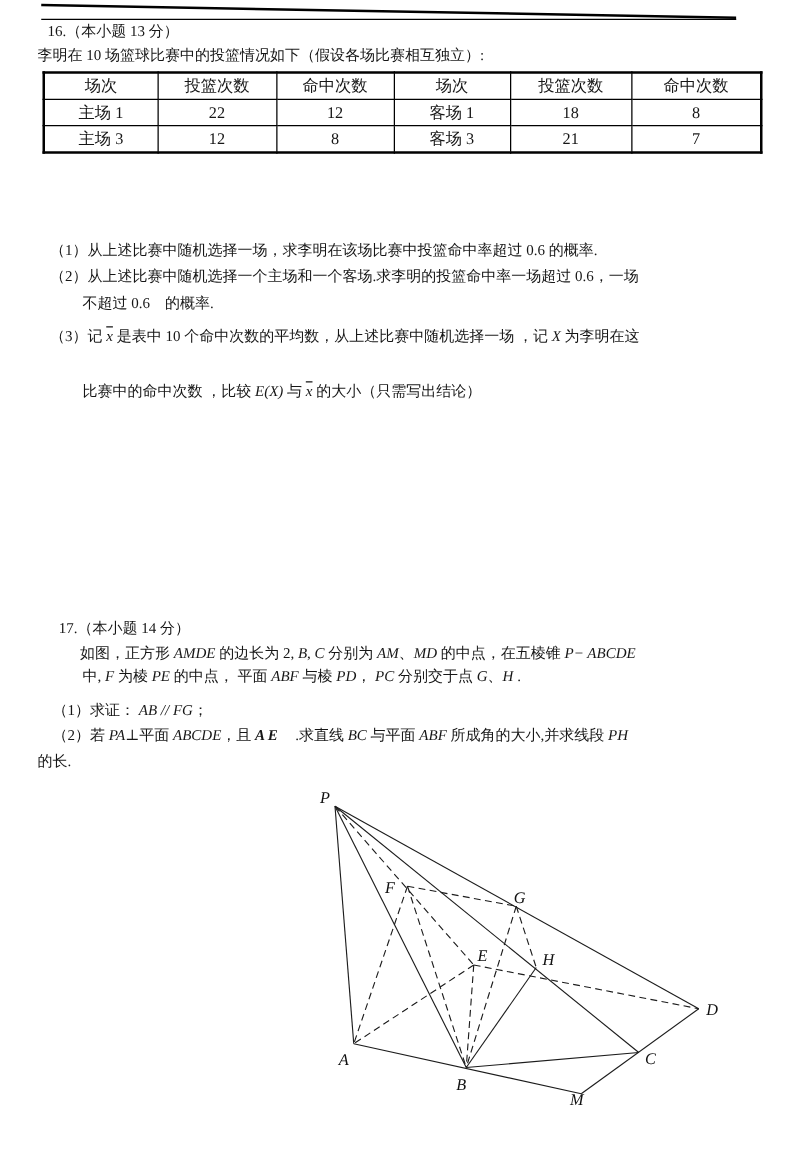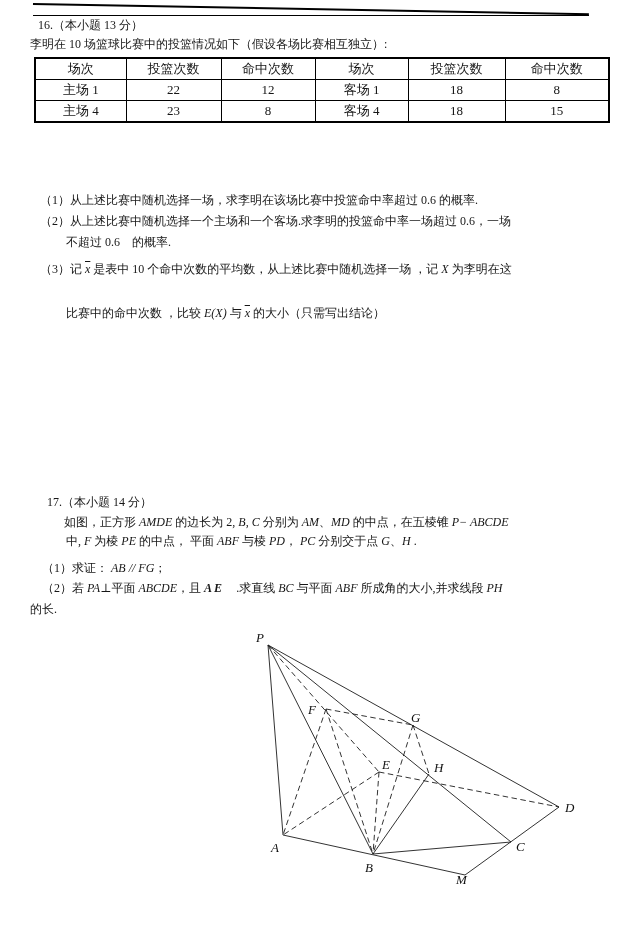--- a/index.html
+++ b/index.html
@@ -74,26 +74,26 @@
     <tbody>
       <tr>
         <td>主场 1</td>
         <td>22</td>
         <td>12</td>
         <td>客场 1</td>
         <td>18</td>
         <td>8</td>
       </tr>
       <tr>
-        <td>主场 4</td>
-        <td>23</td>
+        <td>主场 3</td>
+        <td>12</td>
         <td>8</td>
-        <td>客场 4</td>
-        <td>18</td>
-        <td>15</td>
+        <td>客场 3</td>
+        <td>21</td>
+        <td>7</td>
       </tr>
     </tbody>
   </table>
 
 <div class="tline l-q1"><span>（1）从上述比赛中随机选择一场，求李明在该场比赛中投篮命中率超过 0.6 的概率.</span></div>
 <div class="tline l-q2a"><span>（2）从上述比赛中随机选择一个主场和一个客场.求李明的投篮命中率一场超过 0.6，一场</span></div>
 <div class="tline l-q2b"><span>不超过 0.6　的概率.</span></div>
 <div class="tline l-q3a"><span>（3）记 </span><span class="v ov">x</span><span> 是表中  10 个命中次数的平均数，从上述比赛中随机选择一场 ，记 </span><span class="v">X</span><span> 为李明在这</span></div>
 <div class="tline l-q3b"><span>比赛中的命中次数 ，比较 </span><span class="v">E(X)</span><span> 与 </span><span class="v ov">x</span><span> 的大小（只需写出结论）</span></div>
 

